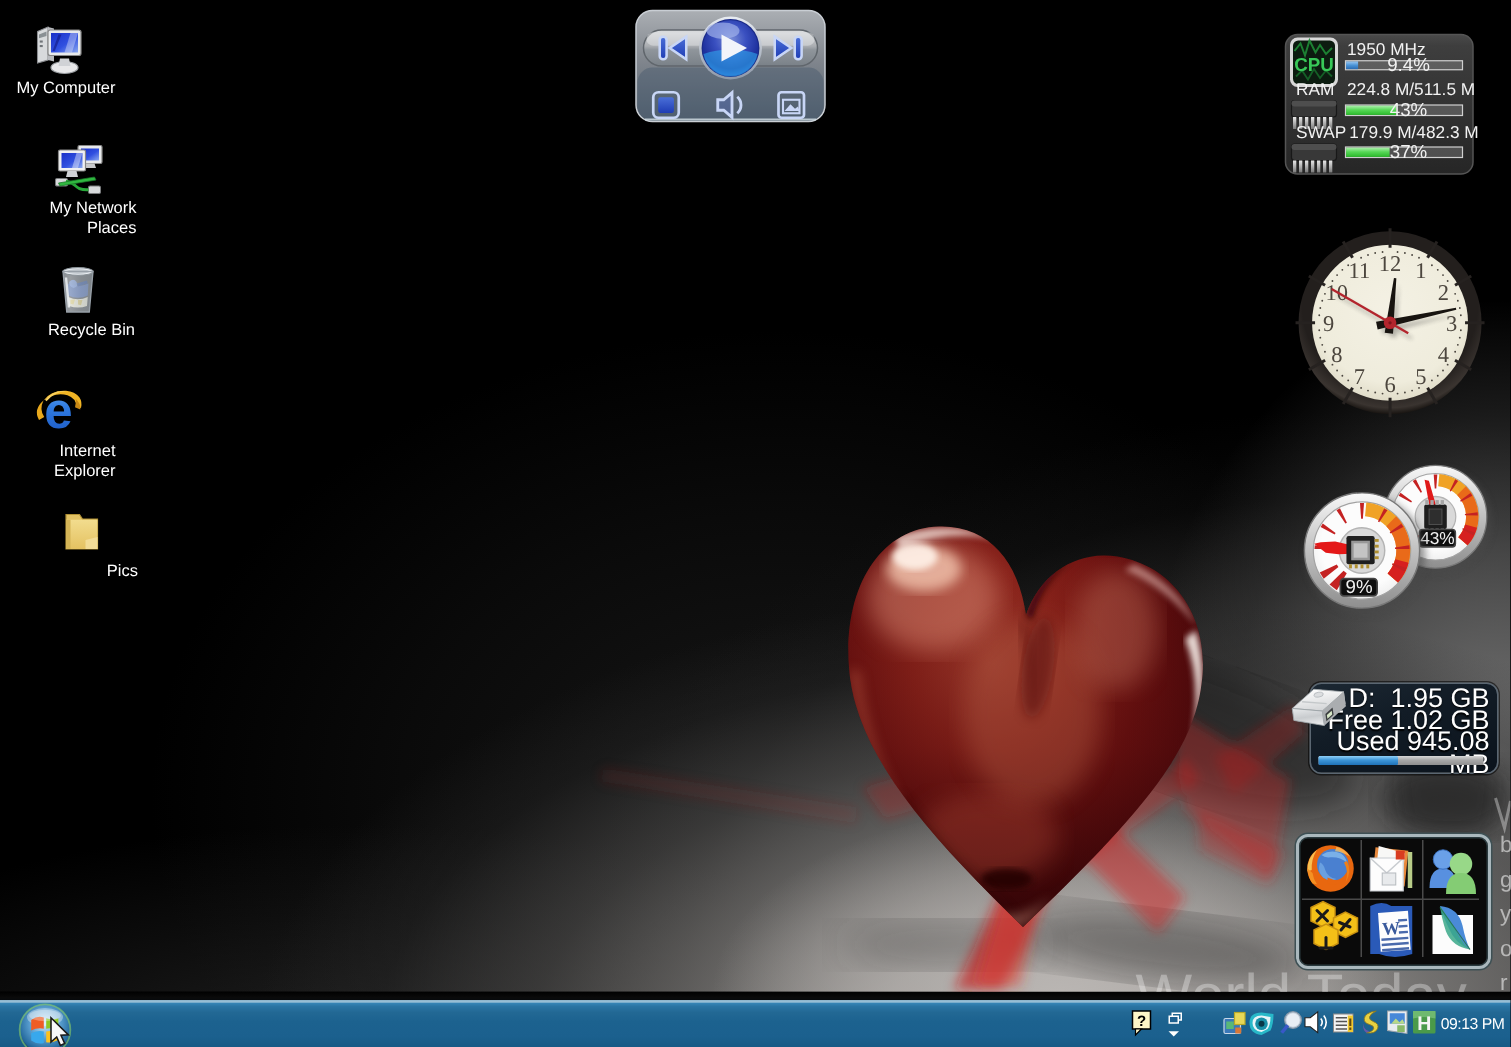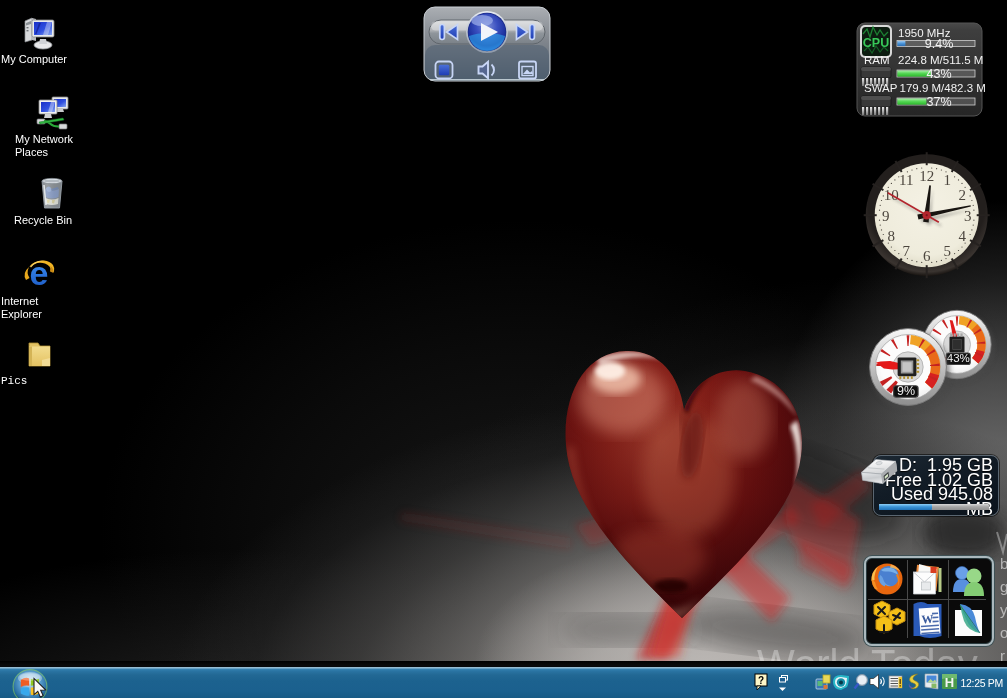--- a/index.html
+++ b/index.html
@@ -23,21 +23,21 @@
         rgba(58,58,58,0.55) 0%, rgba(40,40,40,0.3) 60%, rgba(0,0,0,0) 100%),
       radial-gradient(ellipse 500px 390px at 880px 665px,
         rgba(128,126,124,0.8) 0%, rgba(98,97,96,0.55) 50%, rgba(32,32,32,0.2) 85%, rgba(0,0,0,0) 100%),
       radial-gradient(ellipse 420px 310px at 520px 530px,
         rgba(58,58,58,0.4) 0%, rgba(42,42,42,0.24) 60%, rgba(0,0,0,0) 100%);
   }
   #worldtoday{left:757px;top:642px;width:260px;color:rgba(255,255,255,0.32);
     font-size:40px;letter-spacing:0px;font-family:"Liberation Sans",sans-serif;}
   .sidetxt{left:1000px;color:rgba(255,255,255,0.55);font-size:15px;line-height:23px;}
   
-  .dicon{position:absolute;width:76px;text-align:left;color:#fff;font-size:11px;
+  .dicon{position:absolute;width:76px;text-align:right;color:#fff;font-size:11px;
      line-height:13px;text-shadow:1px 1px 2px #000;}
   .dicon svg{display:block;margin:0 auto 3px auto;}
   
   #taskbar{left:0;top:661px;width:1007px;height:37px;
     background:linear-gradient(to bottom,
       #000 0px,#0a0a0a 4px,#06090c 6px,#8fb6cd 6px,#9cc2d8 7px,
       #3583b4 8px,#2a74a3 10px,#226894 14px,#1c628f 20px,#1b608e 30px,#175a85 37px);}
   #traytime{right:4px;top:668px;color:#fff;font-size:10.5px;letter-spacing:-0.3px;line-height:30px;}
 </style>
 </head>
@@ -650,21 +650,21 @@
           <stop offset="45%" stop-color="#2f7ae0"></stop>
           <stop offset="100%" stop-color="#1a55c0"></stop>
     </linearGradient>
    </defs>
    <text x="18" y="29" font-size="34" font-weight="bold" fill="url(#ieg)" text-anchor="middle" font-family="Liberation Sans">e</text>
    <path d="M5,24 Q1,17 8,11 Q5,17 8.5,22 Z" fill="#e8a81c"></path>
    <path d="M8,11 Q13,4 23,4.5 Q29,5 32,9 Q34,12 33,16 L29.5,15 Q30.5,10 24,7.5 Q16,5 8,11 Z" fill="#f0b424"></path>
    <path d="M9,10.5 Q15,3.5 24,5 Q16,4.5 10,11.5 Z" fill="#f8d060"></path>
    <path d="M29.5,10 Q33,13 32.5,17 L29,15.5 Q30,12 29.5,10 Z" fill="#c88814"></path>
   </svg>Internet<br>Explorer</div>
- <div class="dicon" style="left:1px;top:336px;font-family:Liberation Mono, monospace;">
+ <div class="dicon" style="left:16px;top:336px;">
   <svg width="34" height="36" viewBox="0 0 34 36">
    <defs>
     <linearGradient id="fold" x1="0" y1="0" x2="0" y2="1">
       <stop offset="0%" stop-color="#f2dc8e"></stop>
           <stop offset="100%" stop-color="#e4c262"></stop>
     </linearGradient>
    </defs>
    <path d="M7,7 L16,7 L18,10 L28,10 L28,30 L7,30 Z" fill="#e2c264" stroke="#b09034" stroke-width="0.8"></path>
    <path d="M7,10.5 L28,10.5 L28,30 L7,30 Z" fill="url(#fold)"></path>
    <path d="M20,24 L28,22 L28,30 L20,30 Z" fill="#f2dc96"></path>
@@ -764,13 +764,13 @@
    <path d="M2.5,8.5 L5.5,5 L8,7.5 L10,5.5 L11.5,8.5 Z" fill="#b8d888"></path>
    <rect x="6.5" y="9.5" width="5" height="4.5" fill="#88b868"></rect>
   </g>
 
   <g transform="translate(192,6)">
    <rect x="0" y="0" width="15" height="15" rx="1" fill="#4a9a4a"></rect>
    <path d="M0,0 L15,0 L15,5 Q7,3 0,5 Z" fill="#78c078" opacity="0.8"></path>
    <text x="7.5" y="12.5" font-size="13" font-weight="bold" fill="#f4f4f4" text-anchor="middle" font-family="Liberation Sans">H</text>
   </g>
  </svg>
- <div id="traytime" class="abs">12:25 PM</div>
+ <div id="traytime" class="abs">09:13 PM</div>
 
 </body></html>

